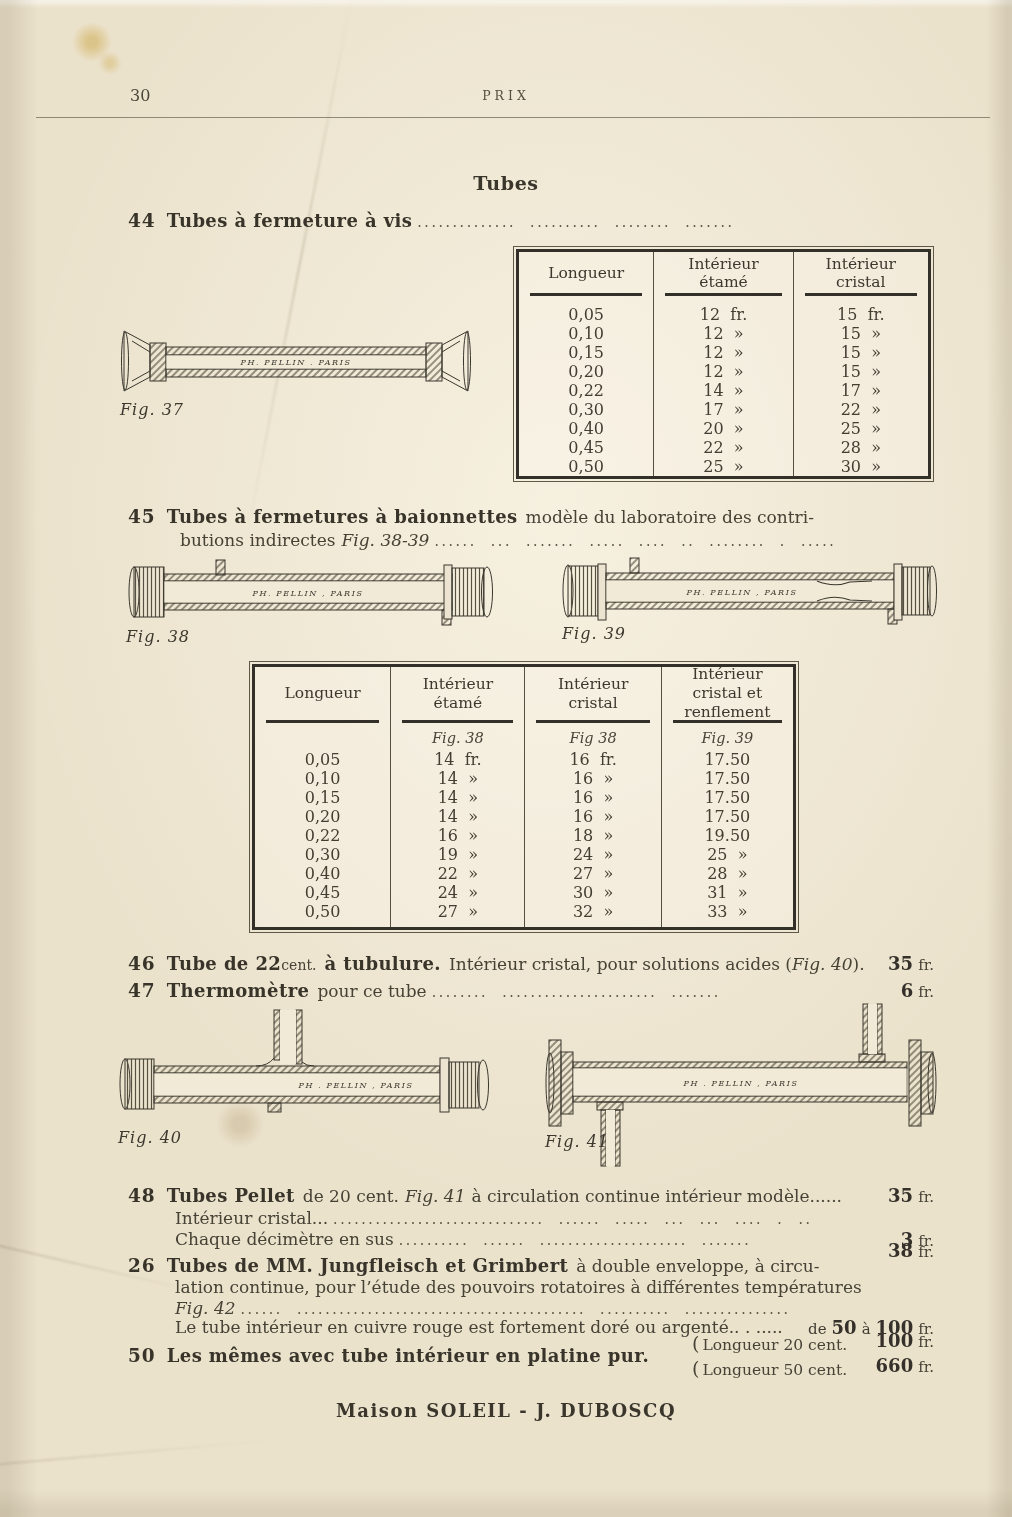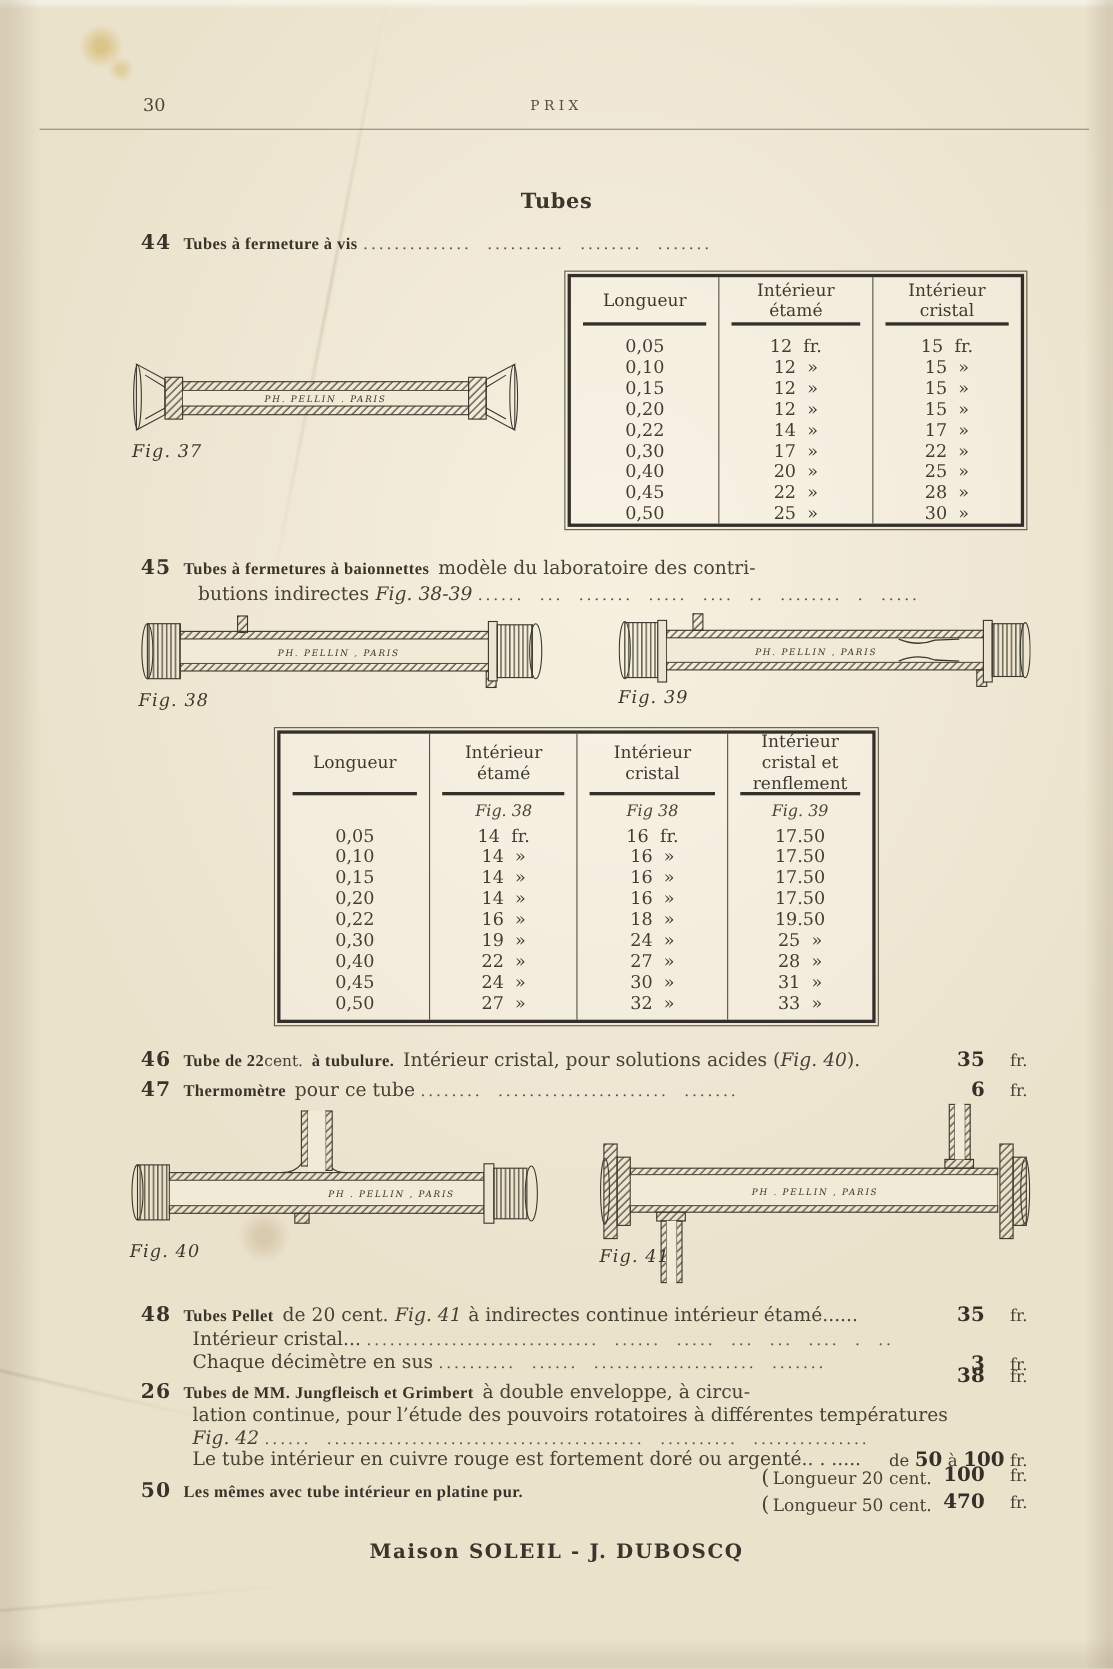--- a/index.html
+++ b/index.html
@@ -20,26 +20,26 @@
   .crease{position:absolute;pointer-events:none;}
   .abs{position:absolute;}
   
   .pagenum{font-size:16px;color:#4a463a;}
   .runhead{width:100%;text-align:center;font-size:12.5px;letter-spacing:4px;color:#55503f;}
   .hrule{height:1px;background:#8f English8874;background:#8f8874;}
   .sectitle{width:100%;text-align:center;font-weight:bold;font-size:19px;letter-spacing:.6px;color:#3a362b;}
   
   .line{font-size:17px;color:#464235;white-space:nowrap;}
   .inum{font-weight:bold;font-size:18.5px;letter-spacing:1px;margin-right:11px;color:#38342a;}
-  .btitle{font-weight:bold;font-size:15px;letter-spacing:.4px;color:#38342a;font-family:Liberation Serif, serif;}
+  .btitle{font-weight:bold;font-size:18px;letter-spacing:.4px;color:#38342a;}
   .mtxt{margin-left:8px;text-align:center;}
   .small{font-size:14px;}
   .it{font-style:italic;}
   .dots{white-space:pre;letter-spacing:2.6px;font-size:14px;color:#5a5443;margin-left:5px;}
-  .price{position:absolute;left:852px;width:82px;display:flex;justify-content:flex-end;align-items:baseline;gap:23px;}
+  .price{position:absolute;left:852px;width:82px;display:flex;justify-content:flex-end;align-items:baseline;gap:5px;}
   .pnum{font-weight:bold;font-size:18px;color:#35312a;}
   .punit{font-size:15px;color:#464235;}
   
   .ptable{position:absolute;display:flex;background:rgba(255,253,246,0.25);
     border:3px solid #33302a;outline:1px solid #5e5849;outline-offset:2px;}
   .tcol{display:flex;flex-direction:column;}
   .tcol.sep{border-right:1px solid #55503f;}
   .thead{display:flex;align-items:center;justify-content:center;text-align:center;
     font-size:15.5px;color:#3c382d;padding:0 10px;}
   .t1 .thead{height:41px;}
@@ -327,21 +327,21 @@
       <rect x="323" y="2" width="9" height="50" fill="#f1ead7" stroke="none"></rect>
       <rect x="364" y="38" width="12" height="86" fill="url(#p41)"></rect>
       <rect x="376" y="50" width="12" height="62" fill="url(#p41)"></rect>
       <ellipse cx="387" cy="81" rx="4" ry="30"></ellipse>
     </g>
     <text class="brand" x="196" y="84" text-anchor="middle">PH . PELLIN , PARIS</text>
   </svg>
   <div class="figcap" style="left:545px;top:1132px;width:392px;">Fig. 41</div>
 
   <div class="abs line" style="left:128px;top:1185px;">
-    <span class="inum">48</span><span class="btitle">Tubes Pellet</span><span class="mtxt">de 20 cent.</span><span class="it" style="margin-left:6px;">Fig. 41</span><span style="margin-left:6px;">à indirectes continue intérieur étamé......</span>
+    <span class="inum">48</span><span class="btitle">Tubes Pellet</span><span class="mtxt">de 20 cent.</span><span class="it" style="margin-left:6px;">Fig. 41</span><span style="margin-left:6px;">à circulation continue intérieur modèle......</span>
   </div>
   <div class="price" style="top:1185px;">
     <span class="pnum">35</span>
       <span class="punit">fr.</span>
   </div>
   <div class="abs line" style="left:175px;top:1208px;">
     <span>Intérieur cristal...</span><span class="dots">..............................  ......  .....  ...  ...  ....  .  ..</span>
   </div>
   <div class="price" style="top:1208px;margin-top:32px;">
     <span class="pnum">38</span>
@@ -382,19 +382,19 @@
     <span class="brace">(</span><span>Longueur 20 cent.</span>
   </div>
   <div class="price" style="top:1330px;">
     <span class="pnum">100</span>
       <span class="punit">fr.</span>
   </div>
   <div class="abs line" style="left:692px;top:1357px;font-size:15.5px;">
     <span class="brace">(</span><span>Longueur 50 cent.</span>
   </div>
   <div class="price" style="top:1355px;">
-    <span class="pnum">470</span>
+    <span class="pnum">660</span>
       <span class="punit">fr.</span>
   </div>
 
   <div class="abs footer" style="top:1400px;">Maison SOLEIL - J. DUBOSCQ</div>
 
 </div>
 
 </body></html>

